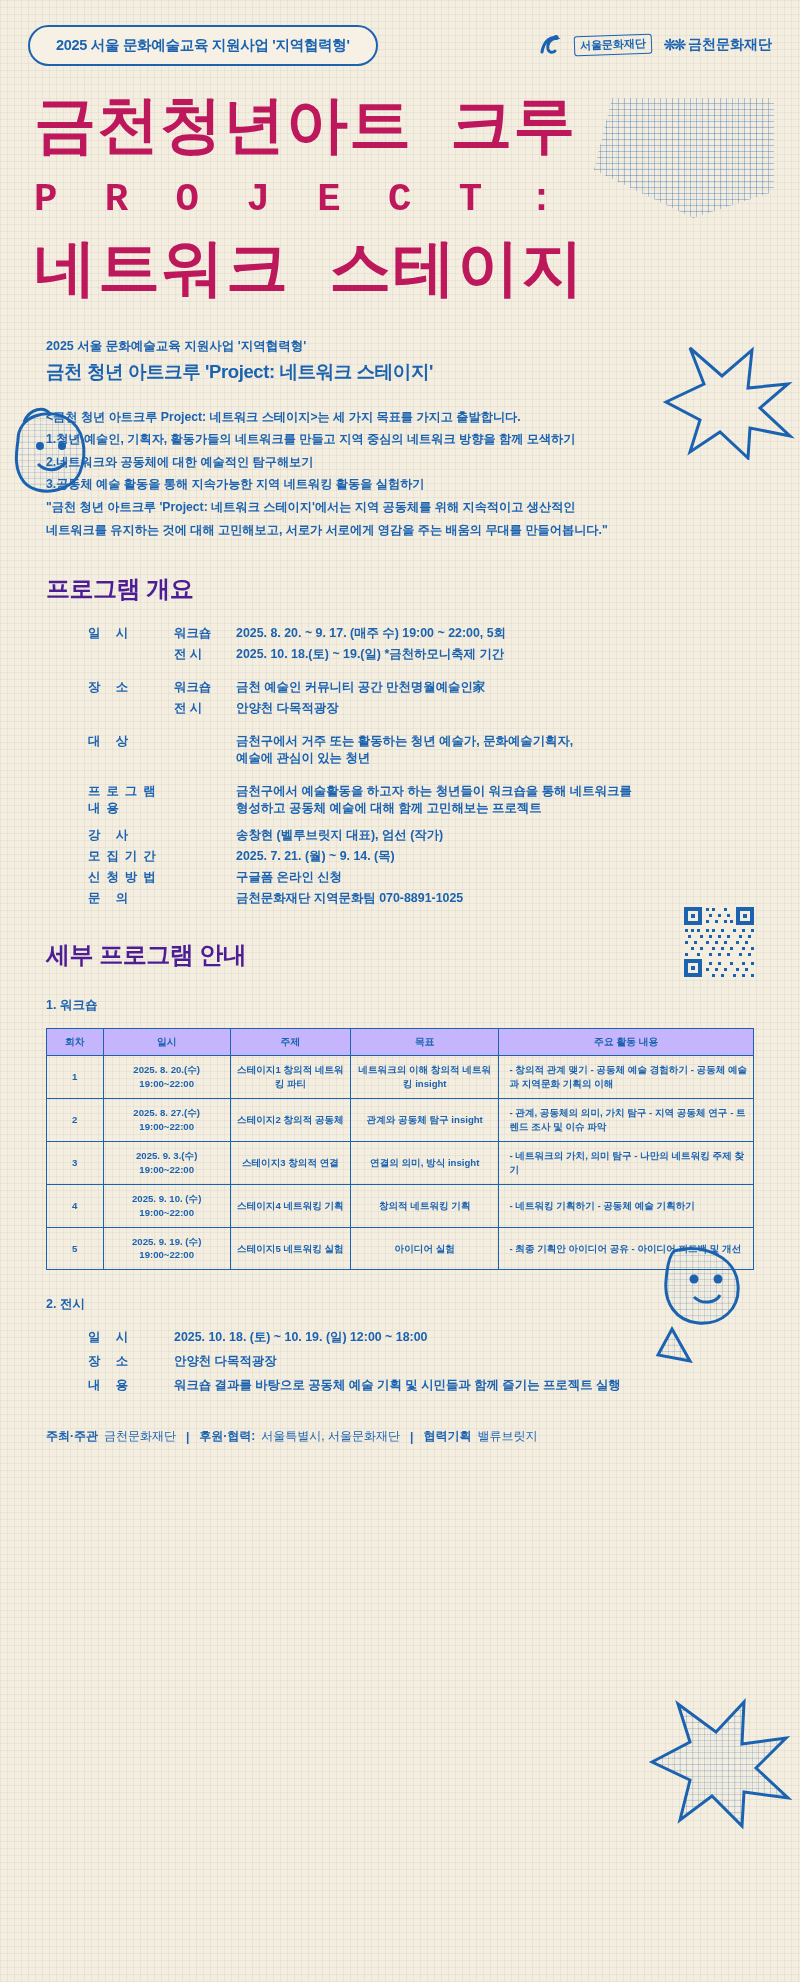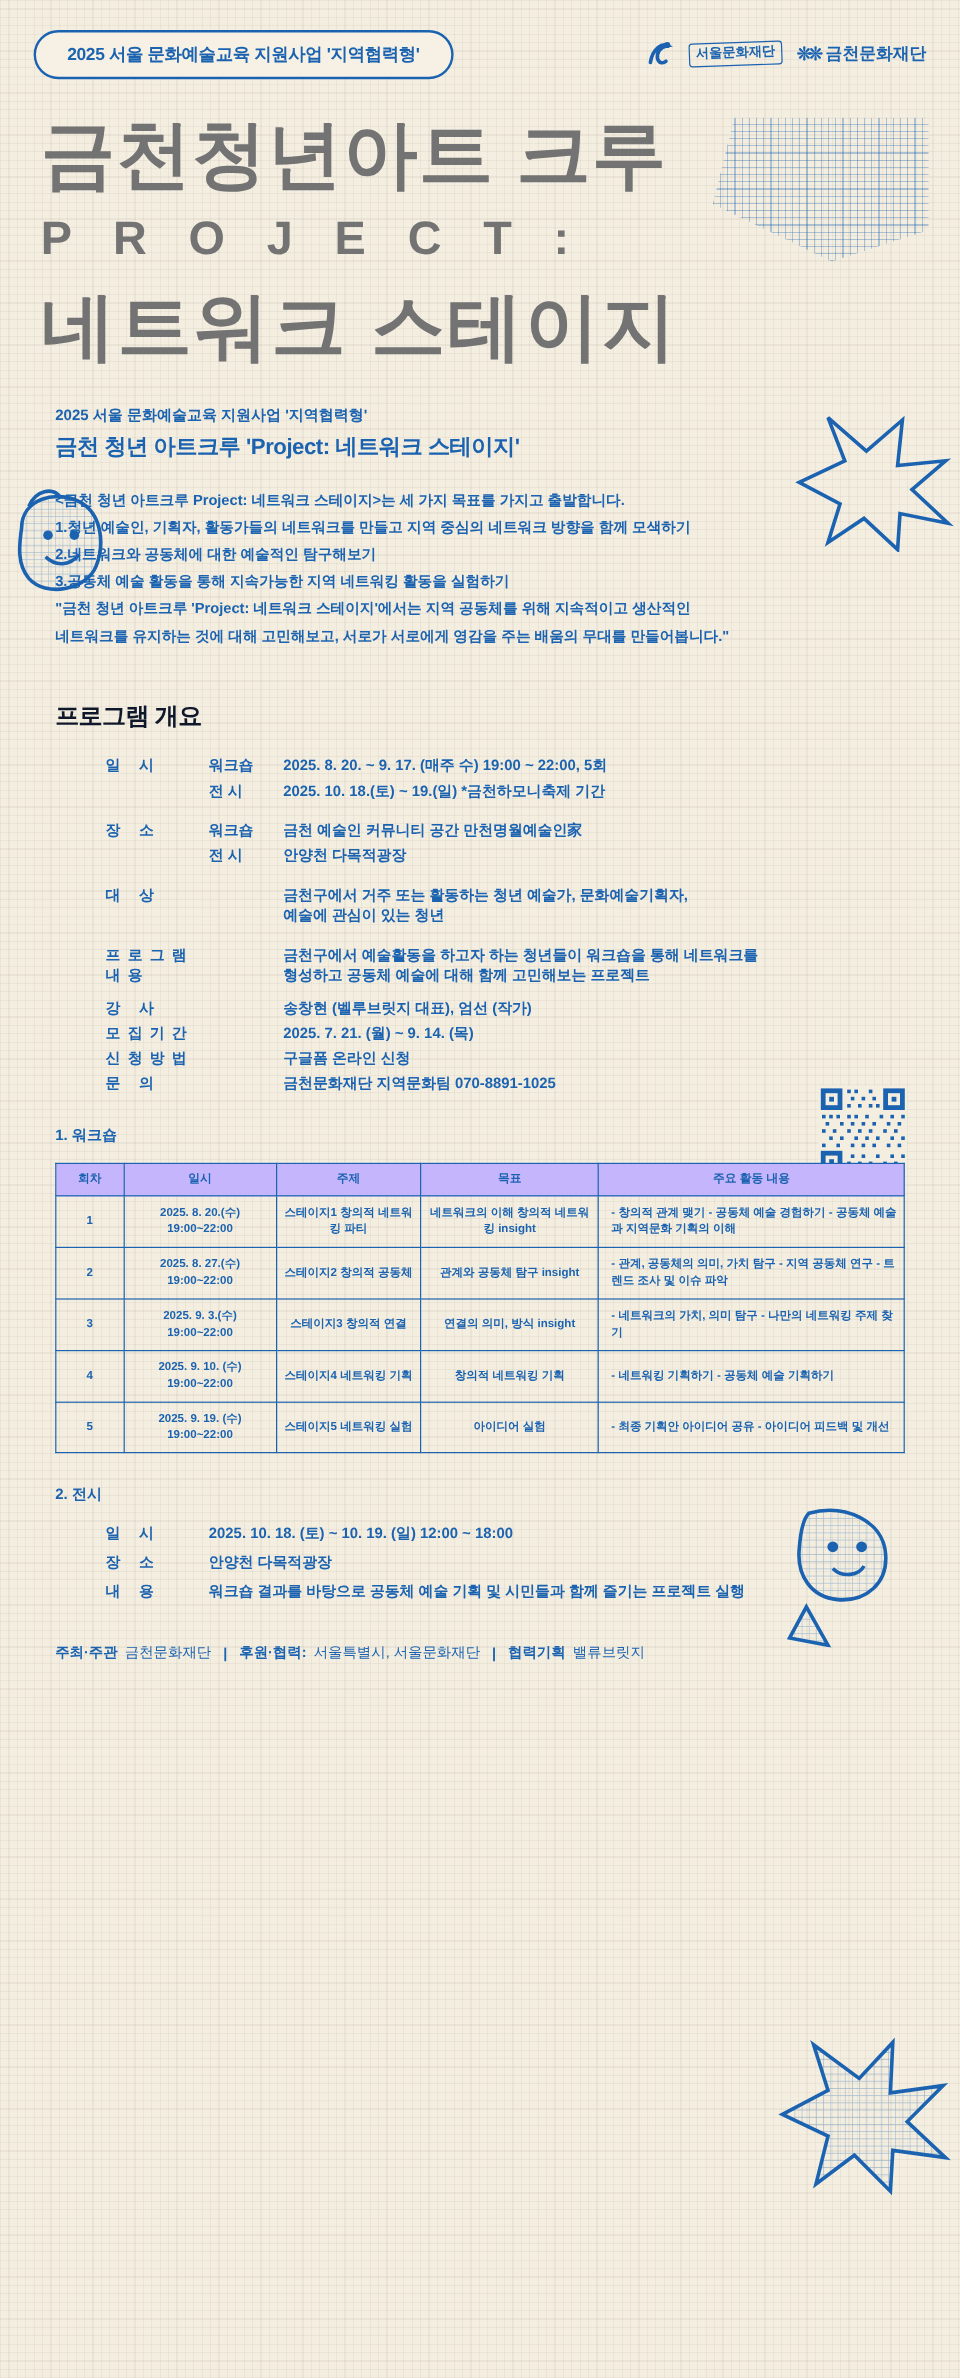--- a/index.html
+++ b/index.html
@@ -77,22 +77,22 @@
     position: relative;
   }
   .blue-swirl svg { display:block; }
 
   
   .title-block {
     position: relative;
     padding: 10px 34px 0 34px;
   }
   .bigtitle {
-    font-family: Liberation Sans, sans-serif;
-    color: #737373;
+    font-family: Liberation Mono, monospace;
+    color: #be185d;
     font-weight: bold;
     letter-spacing: 2px;
     line-height: 0.98;
   }
   .bigtitle.l1 { font-size: 62px; letter-spacing: 1px; }
   .bigtitle.l2 { font-size: 39px; letter-spacing: 12px; margin-top: 20px; }
   .bigtitle.l3 { font-size: 62px; margin-top: 24px; }
   .title-hatch {
     position: absolute;
     right: 26px; top: 8px;
@@ -137,24 +137,24 @@
   .intro-body {
     margin-top: 22px;
     font-size: 12.2px;
     font-weight: bold;
     color: #1b63b0;
     line-height: 1.85;
   }
 
   
   .h2 {
-    margin-top: 42px;
-    font-size: 20px;
-    font-weight: bold;
-    color: #0f172a;
+    margin-top: 32px;
+    font-size: 24px;
+    font-weight: bold;
+    color: #4c1d95;
     letter-spacing: -0.5px;
   }
   
   .overview {
     margin-top: 20px;
     font-size: 12.4px;
     color: #1b63b0;
     font-weight: bold;
   }
   .ov-row { display: flex; margin-bottom: 4px; margin-left: 42px; }
@@ -462,20 +462,21 @@
         <rect x="30" y="69" width="3" height="3"></rect>
           <rect x="39" y="69" width="3" height="3"></rect>
           <rect x="51" y="69" width="3" height="3"></rect>
           <rect x="60" y="69" width="3" height="3"></rect>
           <rect x="69" y="69" width="3" height="3"></rect>
       </g>
     </svg>
   </span>
 
   <div class="section">
+    <div class="h2">세부 프로그램 안내</div>
     <div class="sub-h">1. 워크숍</div>
 
     <div class="table-wrap">
       <table class="prog">
         <colgroup>
           <col style="width:8%">
             <col style="width:18%">
             <col style="width:17%">
             <col style="width:21%">
             <col style="width:36%">

